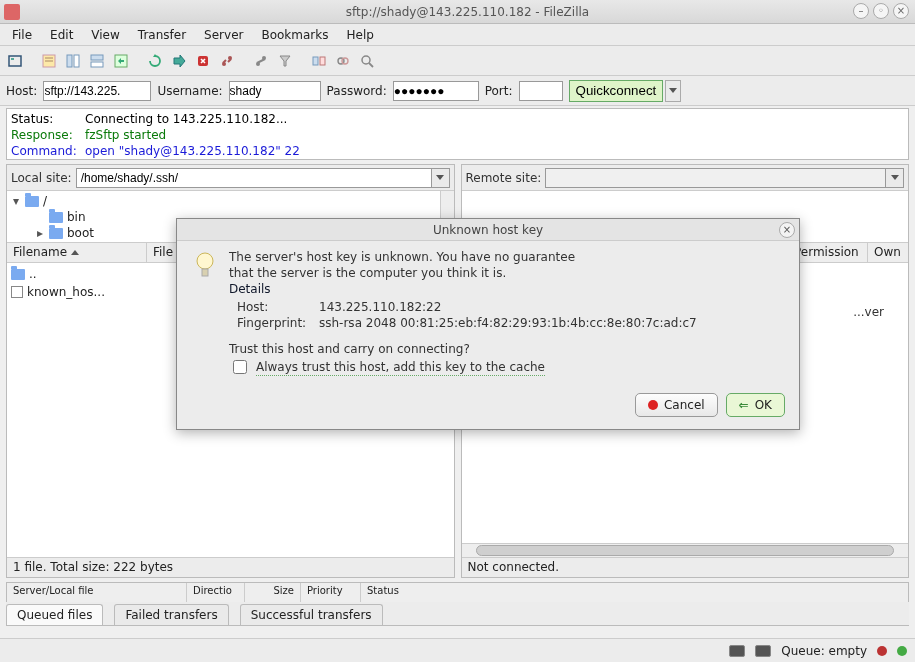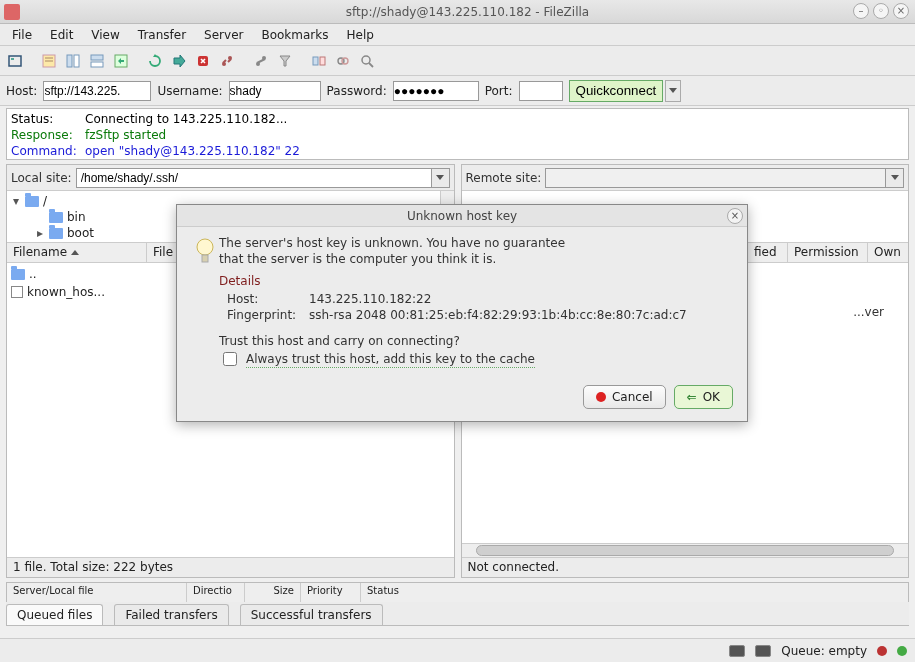--- a/index.html
+++ b/index.html
@@ -70,29 +70,29 @@
 .tab.sel{background:#fafafa}
 
 
 .status{position:absolute;bottom:0;left:0;right:0;height:24px;background:#ececec;border-top:1px solid #ccc;display:flex;align-items:center;justify-content:flex-end;padding:0 8px;gap:10px}
 .status .s-ico{width:16px;height:12px;border:1px solid #888;background:#555;border-radius:2px}
 .led{width:10px;height:10px;border-radius:50%}
 .led.r{background:#b33}
 .led.g{background:#4a4}
 
 
-.dialog{position:absolute;left:176px;top:204px;width:572px;background:#ececec;border:1px solid #888;box-shadow:0 3px 12px rgba(0,0,0,.3)}
+.dialog{position:absolute;left:176px;top:218px;width:624px;background:#ececec;border:1px solid #888;box-shadow:0 3px 12px rgba(0,0,0,.3)}
 .dialog .d-title{height:22px;background:#e4e4e4;border-bottom:1px solid #ccc;display:flex;align-items:center;position:relative}
 .dialog .d-title span.t{flex:1;text-align:center;color:#444}
 .dialog .d-close{position:absolute;right:4px;top:3px;width:16px;height:16px;border-radius:50%;border:1px solid #aaa;background:#f3f3f3;font-size:10px;line-height:14px;text-align:center;cursor:pointer;color:#555}
 .dialog .d-body{padding:8px 14px}
-.d-row{display:flex;gap:0}
+.d-row{display:flex;gap:10px}
 .bulb{width:28px;height:36px;margin-top:2px;display:flex;align-items:flex-start;justify-content:center;color:#bba53a}
 .msg{color:#333;line-height:16px}
-.msg .hdr{margin-top:6px;color:#7f1d1d}
+.msg .hdr{color:#0f172a}
 .msg .dtl{margin-left:8px;margin-top:2px}
 .msg .dtl div{line-height:16px}
 .prompt{margin-top:10px}
 .cbrow{margin-top:0;display:flex;align-items:center;gap:6px}
 .cbrow input{width:14px;height:14px}
 .d-foot{display:flex;justify-content:flex-end;gap:8px;padding:8px 14px 12px 14px}
 .btn{height:24px;border:1px solid #999;background:linear-gradient(#fdfdfd,#e8e8e8);padding:0 12px;display:flex;align-items:center;gap:6px;cursor:pointer;border-radius:5px}
 .btn.primary{border-color:#6a6;background:#e9f7d6}
 .dot-r{width:10px;height:10px;border-radius:50%;background:#d22}
 .chk-g{color:#3a8a3a;font-weight:bold}

